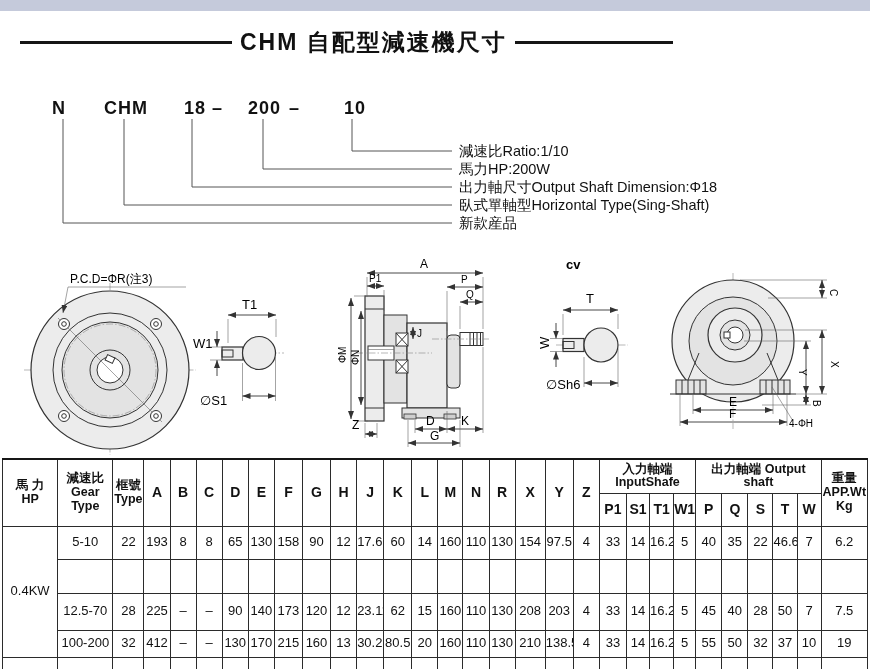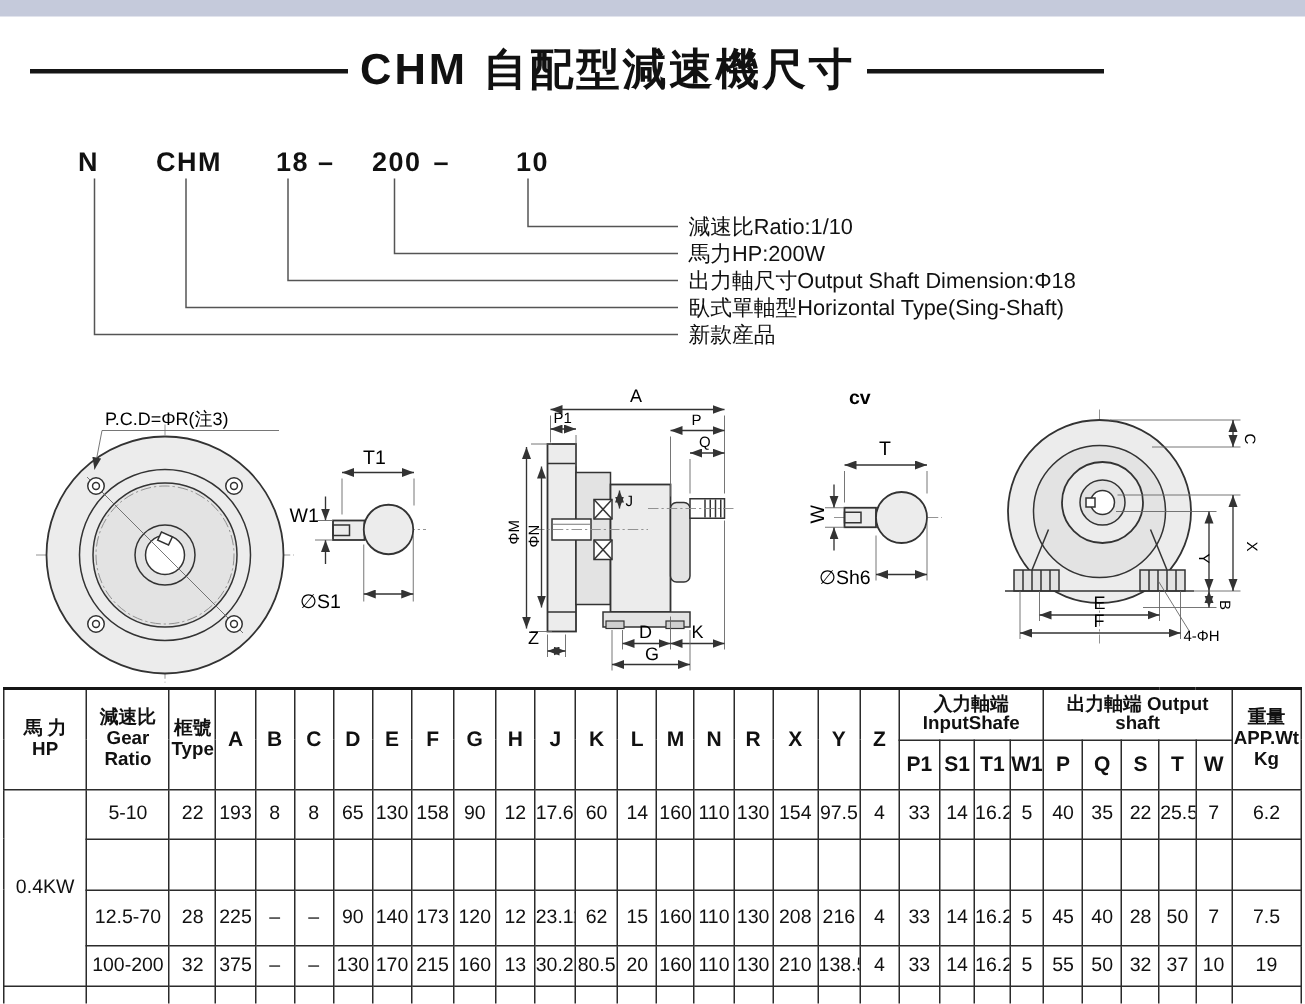--- a/index.html
+++ b/index.html
@@ -7,21 +7,21 @@
     width:870px;height:669px;overflow:hidden;position:relative;
     background:#ffffff;
     font-family:"Liberation Sans","DejaVu Sans",sans-serif;
     color:#111;
   }
   .topbar{position:absolute;top:0;left:0;width:870px;height:11px;background:#c5cadb;}
   .title-row{position:absolute;top:27px;left:20px;display:flex;align-items:center;}
   .rule{height:0;border-top:3px solid #151515;}
   .rule-left{width:212px;}
   .rule-right{width:158px;}
-  .page-title{font-size:29px;font-weight:bold;letter-spacing:2px;margin:0 8px;white-space:nowrap;}
+  .page-title{font-size:23px;font-weight:bold;letter-spacing:2px;margin:0 8px;white-space:nowrap;}
   svg{position:absolute;left:0;}
   #model-svg{top:92px;}
   #drawings-svg{top:253px;}
   .seg{font-size:18px;font-weight:bold;letter-spacing:1px;fill:#111;}
   .callout-line{stroke:#555;stroke-width:1;fill:none;}
   .callout-label{font-size:14.5px;fill:#111;}
   .part{fill:#ececec;stroke:#333;stroke-width:1.2;}
   .part2{fill:#e3e3e3;stroke:#333;stroke-width:1;}
   .white{fill:#ffffff;stroke:#333;stroke-width:1;}
   .oline{fill:none;stroke:#333;stroke-width:1;}
@@ -321,21 +321,21 @@
         <col style="width:24px">
         <col style="width:24px">
       <col style="width:46px">
     </colgroup>
     <thead>
       <tr>
         <th rowspan="2" class="hdr-cjk">馬 力
 HP</th>
         <th rowspan="2" class="hdr-cjk">減速比
 Gear
-Ratio</th>
+Type</th>
         <th rowspan="2" class="hdr-cjk">框號
 Type</th>
         <th rowspan="2" class="hdr-dim">A</th>
         <th rowspan="2" class="hdr-dim">B</th>
         <th rowspan="2" class="hdr-dim">C</th>
         <th rowspan="2" class="hdr-dim">D</th>
         <th rowspan="2" class="hdr-dim">E</th>
         <th rowspan="2" class="hdr-dim">F</th>
         <th rowspan="2" class="hdr-dim">G</th>
         <th rowspan="2" class="hdr-dim">H</th>
@@ -388,21 +388,21 @@
           <td>154</td>
           <td>97.5</td>
           <td>4</td>
           <td>33</td>
           <td>14</td>
           <td>16.2</td>
           <td>5</td>
           <td>40</td>
           <td>35</td>
           <td>22</td>
-          <td>25.5</td>
+          <td>46.6</td>
           <td>7</td>
           <td>6.2</td>
         </tr>
         <tr style="height: 34px;">
           <td></td>
           <td></td>
           <td></td>
           <td></td>
           <td></td>
           <td></td>
@@ -441,37 +441,37 @@
           <td>173</td>
           <td>120</td>
           <td>12</td>
           <td>23.11</td>
           <td>62</td>
           <td>15</td>
           <td>160</td>
           <td>110</td>
           <td>130</td>
           <td>208</td>
-          <td>216</td>
+          <td>203</td>
           <td>4</td>
           <td>33</td>
           <td>14</td>
           <td>16.2</td>
           <td>5</td>
           <td>45</td>
           <td>40</td>
           <td>28</td>
           <td>50</td>
           <td>7</td>
           <td>7.5</td>
         </tr>
         <tr style="height: 27px; margin-top: 12px;">
           <td>100-200</td>
           <td>32</td>
-          <td>375</td>
+          <td>412</td>
           <td>–</td>
           <td>–</td>
           <td>130</td>
           <td>170</td>
           <td>215</td>
           <td>160</td>
           <td>13</td>
           <td>30.22</td>
           <td>80.5</td>
           <td>20</td>

